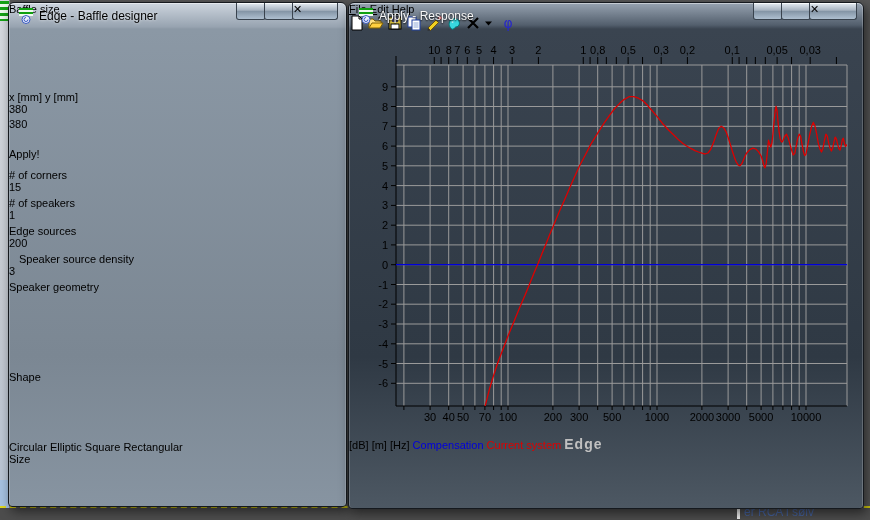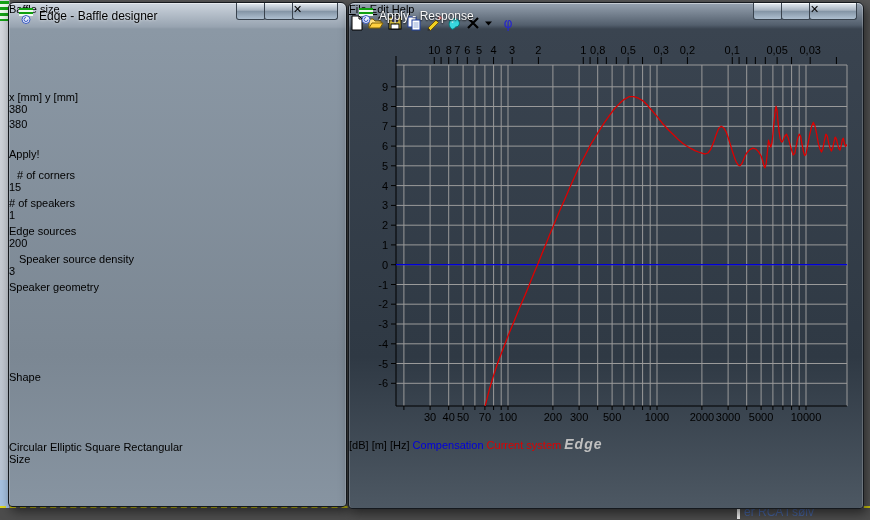--- a/index.html
+++ b/index.html
@@ -110,21 +110,21 @@
       <div class="group" style="left:4px;top:8px;width:114px;height:88px;">
         <span class="glabel">Baffle size</span>
       </div>
       <span class="lbl" style="left:12px;top:18px;">x [mm]</span>
       <span class="lbl" style="left:68px;top:18px;">y [mm]</span>
       <div class="tbox" style="left:10px;top:33px;width:44px;height:15px;">380</div>
       <div class="tbox" style="left:66px;top:33px;width:44px;height:15px;">380</div>
       <div class="btn" style="left:30px;top:62px;width:72px;height:21px;padding-top:4px;margin-top:11px;">Apply!</div>
 
       
-      <span class="lbl" style="left:131px;top:9px;padding-left:8px;"># of corners</span>
+      <span class="lbl" style="left:131px;top:9px;"># of corners</span>
       <div class="spinner" style="left:132px;top:25px;width:66px;height:16px;">
         <span class="spin-val">15</span>
         <span class="ud"><span class="udb"><span class="tri-up"></span></span><span class="udb"><span class="tri-dn"></span></span></span>
       </div>
       <span class="lbl" style="left:208px;top:9px;text-align:center;"># of speakers</span>
       <div class="spinner" style="left:209px;top:25px;width:104px;height:16px;">
         <span class="spin-val">1</span>
         <span class="ud"><span class="udb"><span class="tri-up"></span></span><span class="udb"><span class="tri-dn"></span></span></span>
       </div>
       
@@ -416,18 +416,18 @@
             <line x1="47" y1="23" x2="47" y2="373" stroke="#000"></line>
             <line x1="47" y1="373" x2="498" y2="373" stroke="#000"></line>
             <line x1="47" y1="231.7" x2="498" y2="231.7" stroke="#0000dd" stroke-width="1.2"></line>
             <path d="M135.9 374.0L140.4 356.3L144.6 342.4L148.5 330.5L152.2 320.7L155.7 311.8L159.0 302.9L165.2 288.0L170.8 274.2L176.0 262.3L180.8 250.5L185.2 239.6L189.4 229.7L193.3 219.8L197.0 210.9L200.5 202.0L203.9 194.1L210.0 179.3L215.7 166.5L220.8 154.6L225.6 143.7L230.1 133.8L236.3 122.0L241.9 111.1L248.7 100.2L254.9 90.3L260.5 82.4L265.7 75.5L270.5 70.6L274.9 66.6L280.1 63.7L284.9 63.7L289.4 65.2L293.6 67.6L297.5 71.2L301.2 75.5L308.0 83.4L314.2 91.3L319.8 97.3L325.0 102.2L329.8 107.1L334.2 110.7L338.4 113.5L342.3 115.7L346.0 117.6L349.5 119.0L352.9 120.2L356.0 121.0L359.0 120.0L361.9 116.0L364.7 109.1L367.3 101.2L369.8 95.3L372.3 93.3L374.6 94.7L376.9 98.3L379.1 104.2L381.2 111.1L383.3 118.0L385.3 124.0L387.2 128.9L389.1 131.9L390.9 132.8L392.7 130.9L394.4 126.9L396.1 123.0L397.7 120.0L400.9 116.6L403.9 115.1L406.8 116.0L409.5 118.6L412.1 123.0L413.4 126.9L414.7 131.9L415.9 134.8L417.1 130.9L418.3 120.0L419.5 107.1L420.6 111.1L421.8 114.1L422.9 110.1L423.9 101.2L425.0 89.4L426.1 78.5L427.1 73.5L428.1 78.5L429.1 89.4L430.1 99.2L431.1 105.2L432.0 108.1L433.0 109.1L433.9 107.7L435.7 103.2L437.5 101.2L439.2 104.8L440.9 111.1L442.6 117.0L444.2 122.0L445.7 120.6L447.2 113.1L448.7 105.2L450.2 101.2L451.6 103.2L453.0 111.1L454.4 118.6L455.7 122.6L457.0 121.0L458.9 111.1L460.8 101.2L462.6 93.3L464.3 89.4L466.0 93.3L467.7 101.2L469.3 110.1L470.9 116.0L472.5 119.0L474.0 115.1L475.5 107.1L476.9 101.2L478.3 103.2L479.7 110.1L481.0 115.1L482.4 118.0L483.7 115.1L484.9 109.1L486.2 104.2L487.4 106.2L488.6 111.1L489.8 115.5L491.0 117.0L492.1 113.1L493.2 107.1L494.3 105.2L495.4 110.1L496.5 113.5L497.5 112.1L498.5 111.1" fill="none" stroke="#dd0000" stroke-width="1.3" stroke-linejoin="round" clip-path="url(#rclip)"></path>
           </svg>
         <span class="ov" style="left:15px;top:32px;">[dB]</span>
         <span class="ov" style="left:494px;top:10px;">[m]</span>
         <span class="ov" style="left:486px;top:376px;">[Hz]</span>
         <span class="ov" style="left:51px;top:33px;color:#0000dd;">Compensation</span>
         <span class="ov" style="left:51px;top:48px;color:#dd0000;">Current system</span>
-        <span class="ov" style="left:440px;top:32px;width:50px;text-align:right;color:#c0c0c0;font-weight:bold;font-size:14px;letter-spacing:1px;font-style:italic;">Edge</span>
+        <span class="ov" style="left:440px;top:32px;width:50px;text-align:right;color:#c0c0c0;font-weight:bold;font-size:14px;letter-spacing:1px;">Edge</span>
       </div>
 
     </div>
   </section>
 </div>
 
 </body></html>

